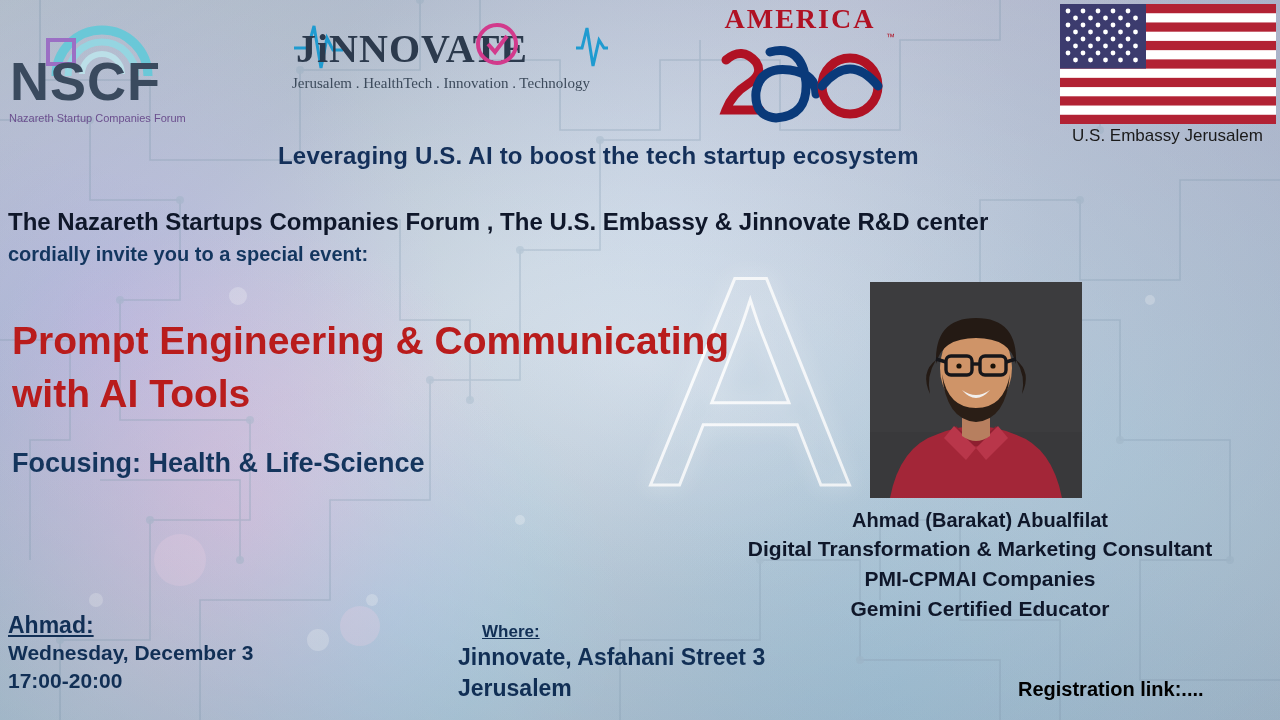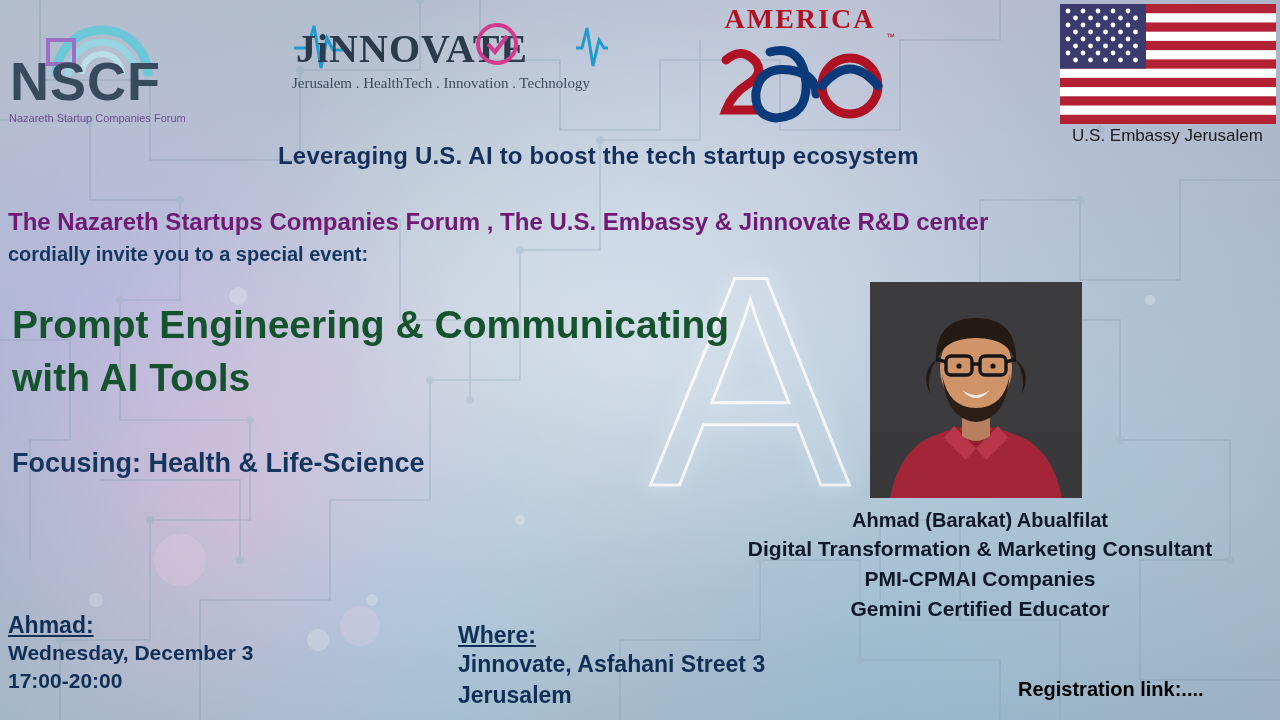--- a/index.html
+++ b/index.html
@@ -58,30 +58,30 @@
   }
 
   
   .tagline {
     position:absolute; left:278px; top:142px;
     font-size:24px; font-weight:bold; color:#14305a;
     letter-spacing:0.2px;
   }
   .invite-line1 {
     position:absolute; left:8px; top:208px;
-    font-size:24px; font-weight:bold; color:#701a75;
+    font-size:24px; font-weight:bold; color:#0f172a;
   }
   .invite-line2 {
     position:absolute; left:8px; top:243px;
     font-size:20px; font-weight:bold; color:#13365f;
   }
   .title {
-    position:absolute; left:12px; top:299px;
+    position:absolute; left:12px; top:315px;
     width:780px;
-    font-size:39px; font-weight:bold; color:#14532d;
+    font-size:39px; font-weight:bold; color:#b91c1c;
     line-height:1.35;
   }
   .focus {
     position:absolute; left:12px; top:448px;
     font-size:27px; font-weight:bold; color:#14355d;
   }
 
   
   .photo {
     position:absolute; left:870px; top:282px; width:212px; height:216px;
@@ -100,21 +100,21 @@
     position:absolute; left:8px; top:612px; width:420px;
     color:#112f55; font-weight:bold;
   }
   .when .lbl { font-size:23px; text-decoration:underline; }
   .when .v { font-size:21px; line-height:1.35; }
 
   .where {
     position:absolute; left:458px; top:622px; width:430px;
     color:#112f55; font-weight:bold;
   }
-  .where .lbl { font-size:23px; text-decoration:underline; }
+  .where .lbl { font-size:17px; text-decoration:underline;margin-left:24px; }
   .where .v { font-size:23px; line-height:1.35; }
 
   .reg {
     position:absolute; left:1018px; top:678px;
     color:#000000; font-weight:bold; font-size:20px;
   }
 </style>
 </head>
 <body>
 

